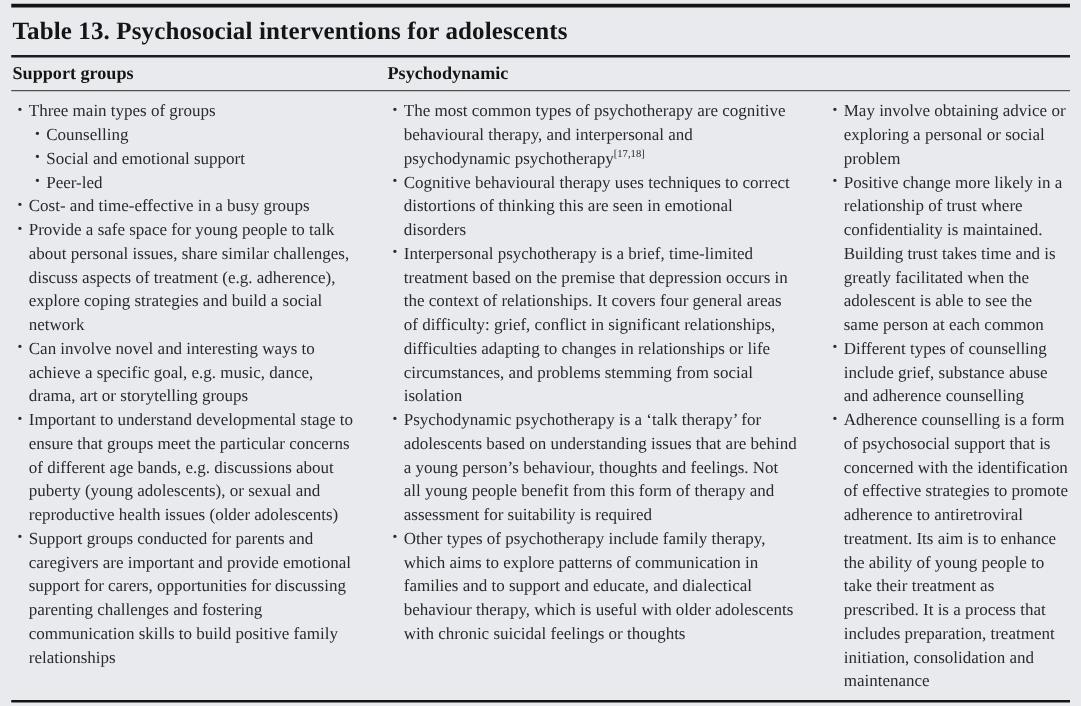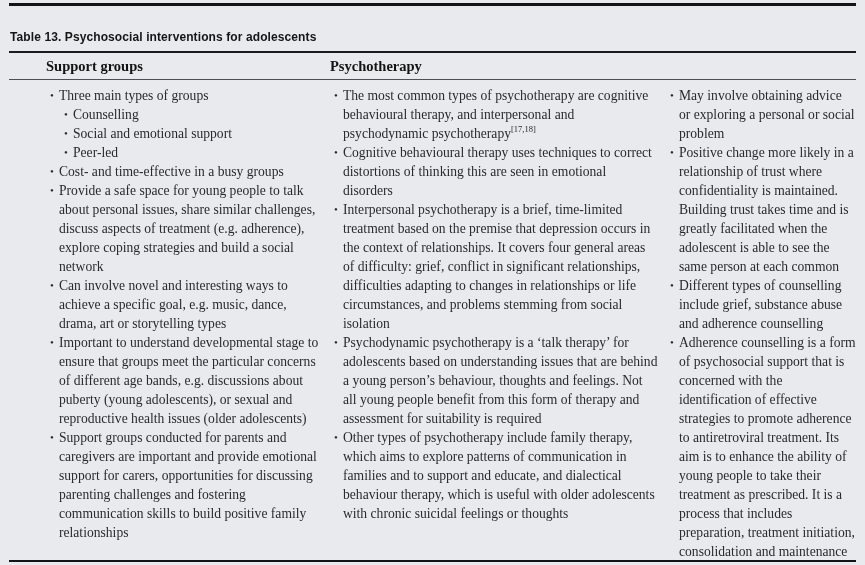--- a/index.html
+++ b/index.html
@@ -15,37 +15,35 @@
     padding: 0 9px;
     overflow: hidden;
   }
 
   .top-rule {
     margin-top: 3px;
     border-top: 3px solid #141414;
   }
 
   .table-title {
-    font-family: Liberation Sans, sans-serif;
+    font-family: Liberation Serif, serif;
     font-weight: bold;
-    font-size: 12px;
+    font-size: 20px;
     color: #151515;
     padding: 8px 1px 7px 1px;
     letter-spacing: 0.1px;
-    margin-top: 16px;
   }
 
   .rule-heavy { border-top: 2px solid #1c1c1c; }
   .rule-light { border-top: 1px solid #4f4f4f; }
 
   .grid {
     display: grid;
     grid-template-columns: 278px 330px 1fr;
-    column-gap: 6px;
-    margin-left: 36px;
+    column-gap: 22px;
   }
 
   .col-header {
     font-family: "Liberation Serif", serif;
     font-weight: bold;
     font-size: 14.5px;
     color: #141414;
     padding: 5px 0 4px 1px;
   }
 
@@ -91,21 +89,21 @@
 
 <div class="table-card">
   <div class="top-rule"></div>
 
   <div class="table-title">Table 13. Psychosocial interventions for adolescents</div>
 
   <div class="rule-heavy"></div>
 
   <div class="grid">
     <div class="col-header">Support groups</div>
-    <div class="col-header">Psychotherapy</div>
+    <div class="col-header">Psychodynamic</div>
   </div>
 
   <div class="rule-light"></div>
 
   <div class="grid body-grid">
     <div class="col">
         <div class="item">
           <span class="bullet">•</span>
           <div class="item-text">Three main types of groups</div>
         </div>
@@ -124,21 +122,21 @@
         <div class="item">
           <span class="bullet">•</span>
           <div class="item-text">Cost- and time-effective in a busy groups</div>
         </div>
         <div class="item">
           <span class="bullet">•</span>
           <div class="item-text">Provide a safe space for young people to talk about personal issues, share similar challenges, discuss aspects of treatment (e.g. adherence), explore coping strategies and build a social network</div>
         </div>
         <div class="item">
           <span class="bullet">•</span>
-          <div class="item-text">Can involve novel and interesting ways to achieve a specific goal, e.g. music, dance, drama, art or storytelling types</div>
+          <div class="item-text">Can involve novel and interesting ways to achieve a specific goal, e.g. music, dance, drama, art or storytelling groups</div>
         </div>
         <div class="item">
           <span class="bullet">•</span>
           <div class="item-text">Important to understand developmental stage to ensure that groups meet the particular concerns of different age bands, e.g. discussions about puberty (young adolescents), or sexual and reproductive health issues (older adolescents)</div>
         </div>
         <div class="item">
           <span class="bullet">•</span>
           <div class="item-text">Support groups conducted for parents and caregivers are important and provide emotional support for carers, opportunities for discussing parenting challenges and fostering communication skills to build positive family relationships</div>
         </div>
       </div>

